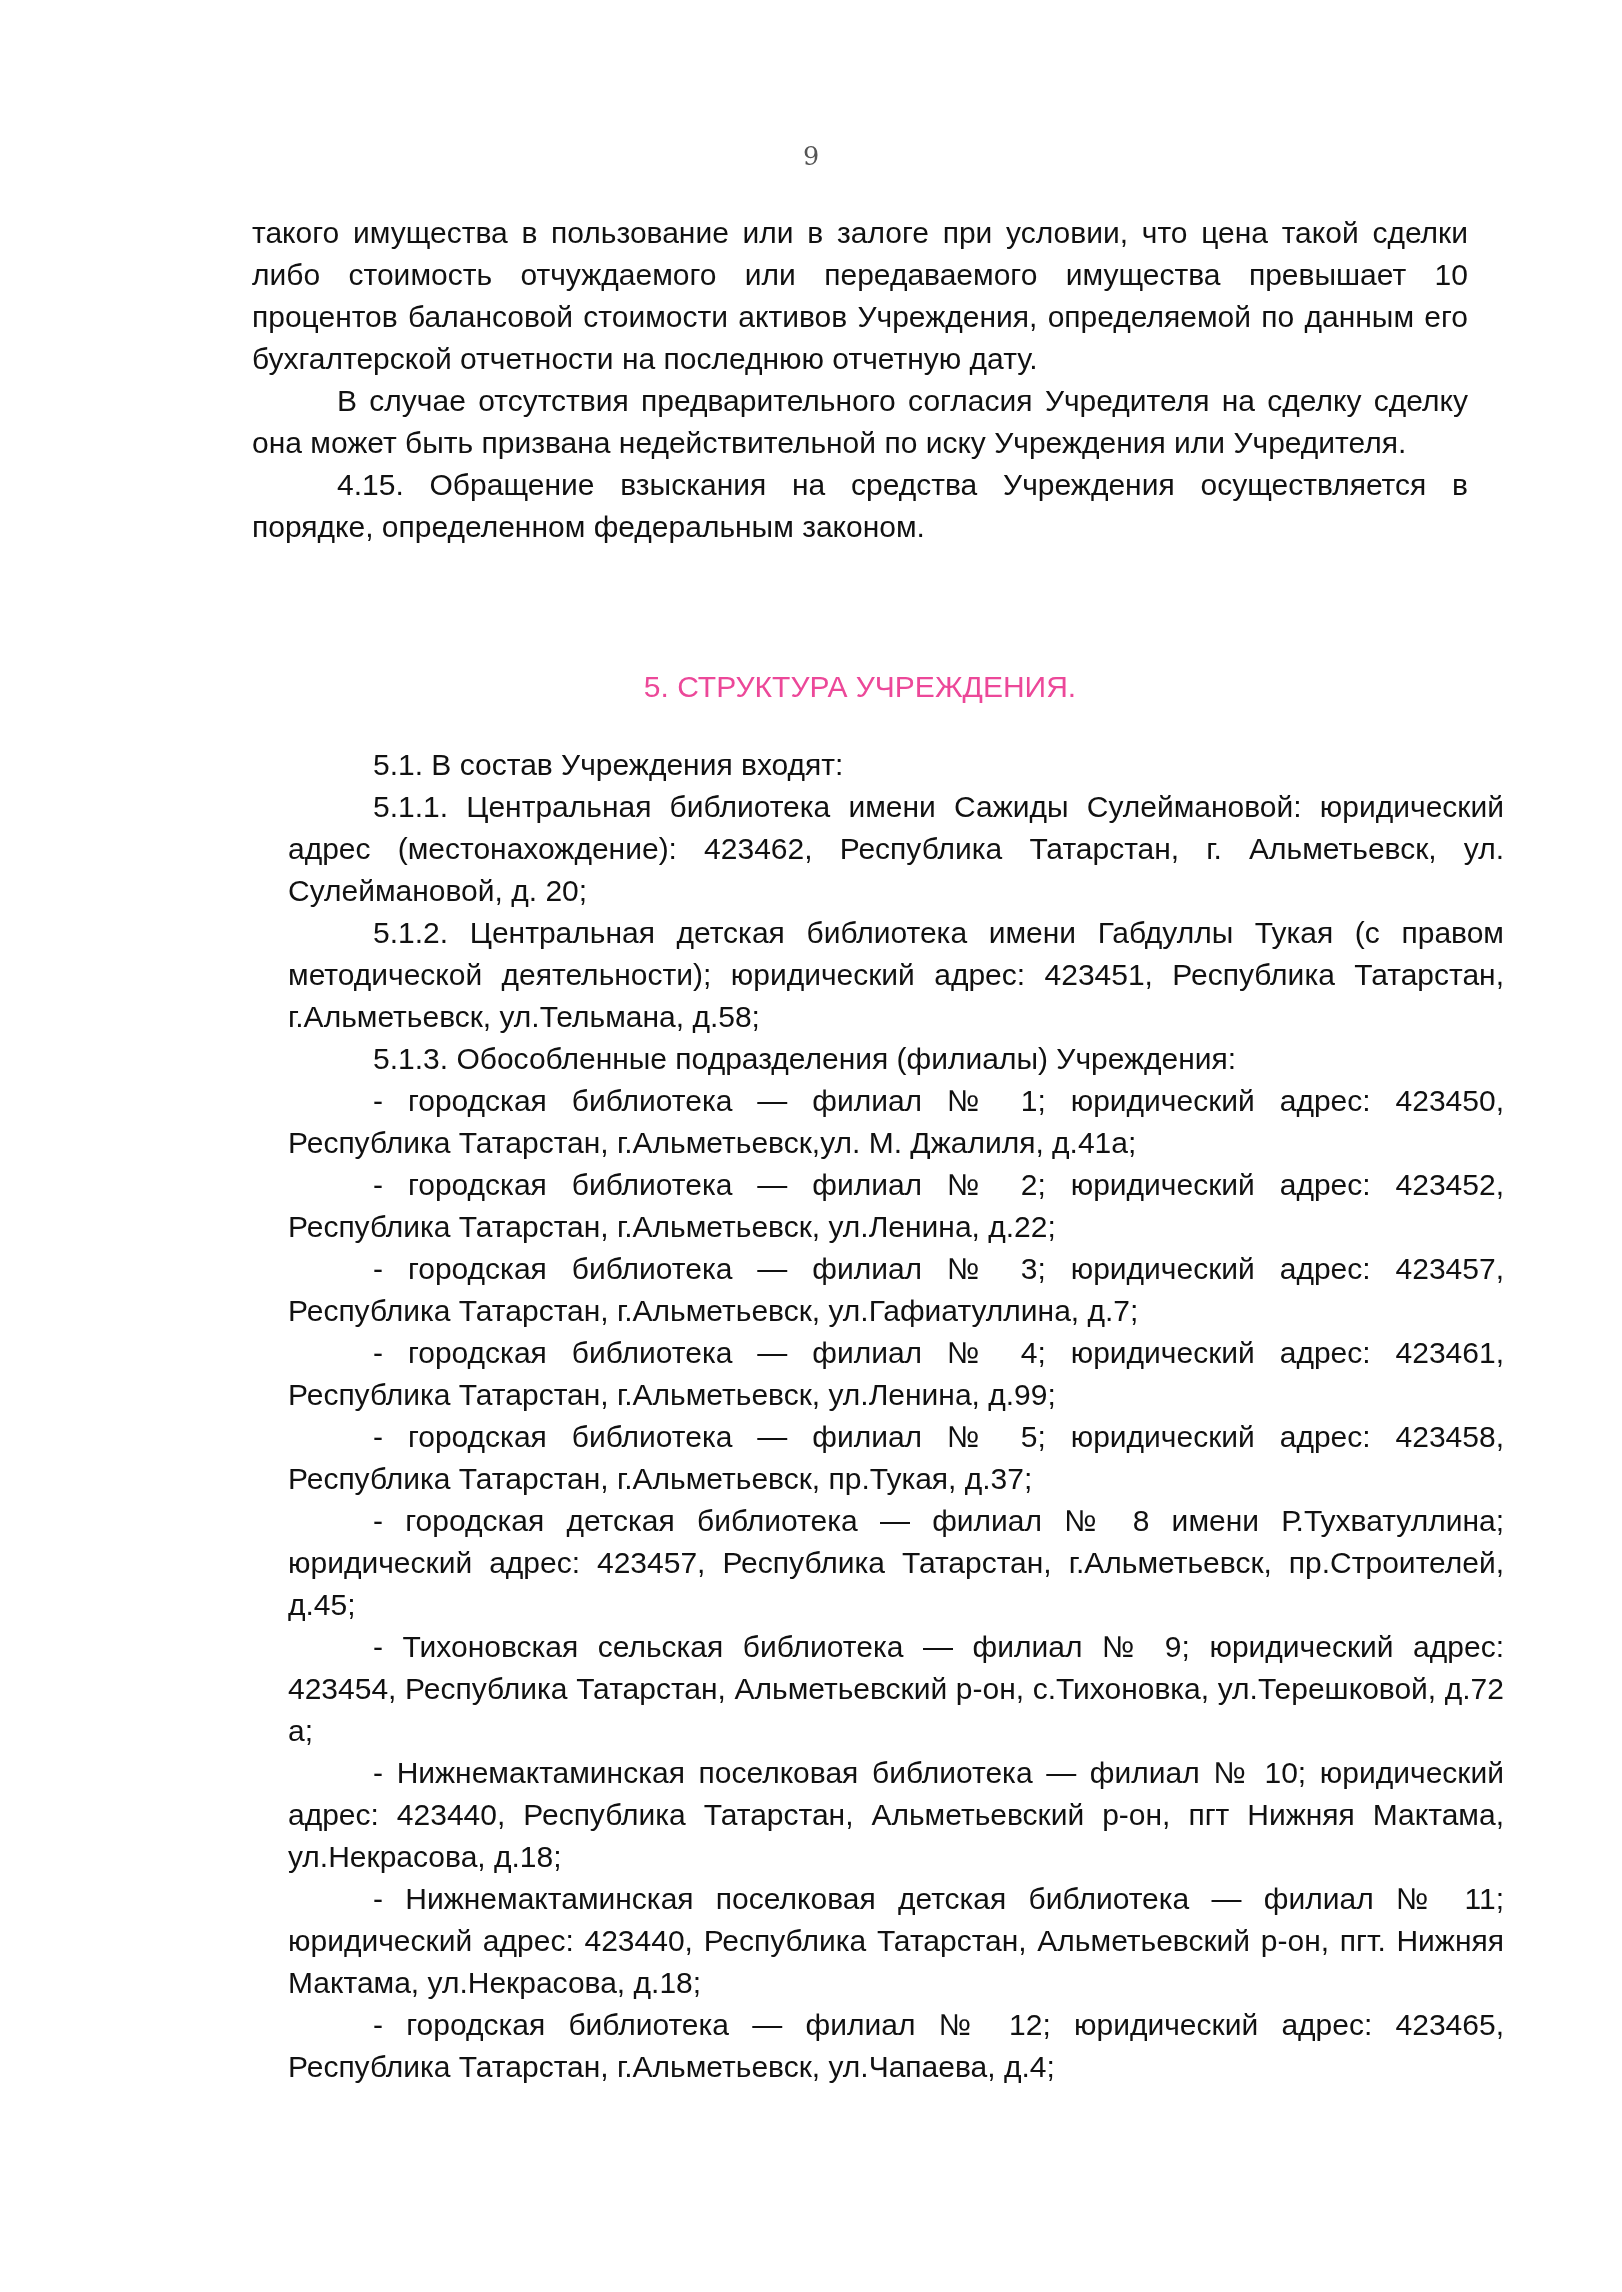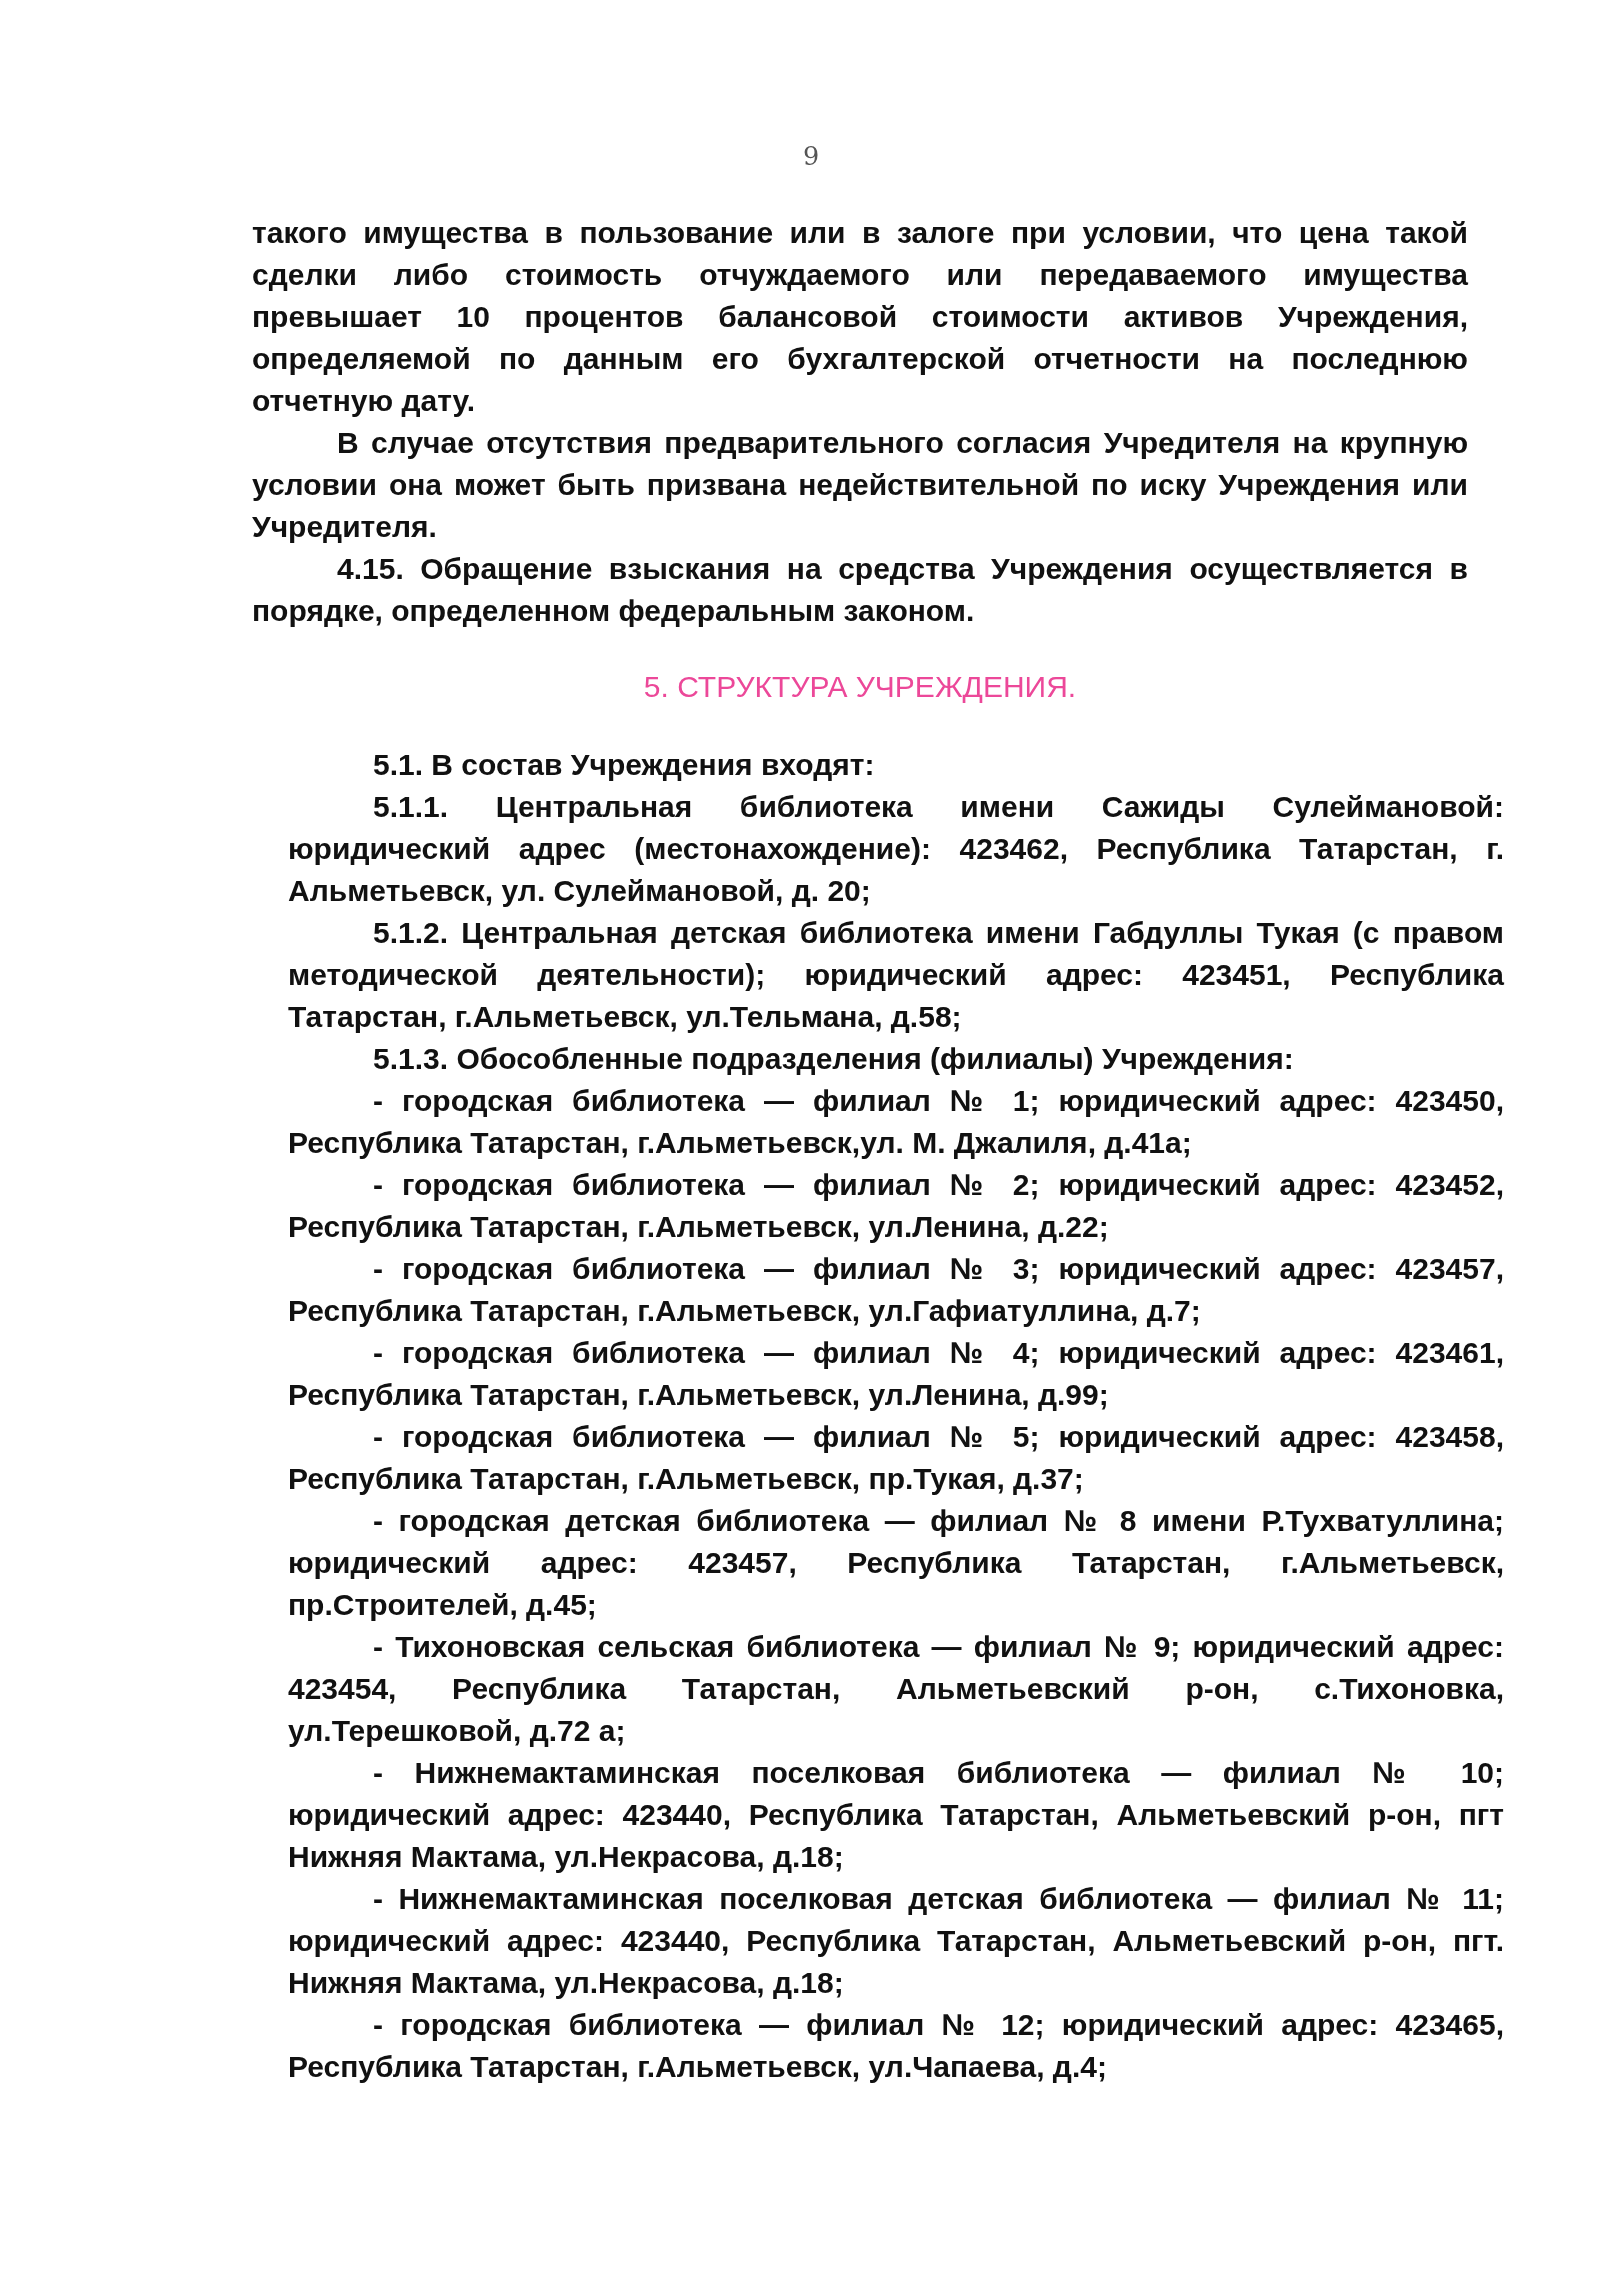--- a/index.html
+++ b/index.html
@@ -32,21 +32,20 @@
       line-height: 39px;
     }
     .text-block {
       position: absolute;
       left: 252px;
       width: 1216px;
       font-family: "Liberation Sans", sans-serif;
       font-size: 30px;
       line-height: 42px;
       color: #111111;
-      font-weight: bold;
     }
     .block-top { top: 212px; }
     .block-body { top: 744px; margin-left: 36px; }
     .para {
       margin: 0;
       text-align: justify;
       text-indent: 85px;
     }
     .para.no-indent { text-indent: 0; }
     .section-heading {
@@ -65,21 +64,21 @@
   </style>
 </head>
 <body>
 
 <div class="page">
 
   <div class="page-number">9</div>
 
   <div class="text-block block-top">
     <p class="para no-indent">такого имущества в пользование или в залоге при условии, что цена такой сделки либо стоимость отчуждаемого или передаваемого имущества превышает 10 процентов балансовой стоимости активов Учреждения, определяемой по данным его бухгалтерской отчетности на последнюю отчетную дату.</p>
-    <p class="para">В случае отсутствия предварительного согласия Учредителя на крупную условии она может быть призвана недействительной по иску Учреждения или Учредителя.</p>
+    <p class="para">В случае отсутствия предварительного согласия Учредителя на сделку сделку она может быть призвана недействительной по иску Учреждения или Учредителя.</p>
     <p class="para">4.15. Обращение взыскания на средства Учреждения осуществляется в порядке, определенном федеральным законом.</p>
   </div>
 
   <h2 class="section-heading">5. СТРУКТУРА УЧРЕЖДЕНИЯ.</h2>
 
   <div class="text-block block-body">
     <p class="para">5.1. В состав Учреждения входят:</p>
     <p class="para">5.1.1. Центральная библиотека имени Сажиды Сулеймановой: юридический адрес (местонахождение): 423462, Республика Татарстан, г. Альметьевск, ул. Сулеймановой, д. 20;</p>
     <p class="para">5.1.2. Центральная детская библиотека имени Габдуллы Тукая (с правом методической деятельности); юридический адрес: 423451, Республика Татарстан, г.Альметьевск, ул.Тельмана, д.58;</p>
     <p class="para">5.1.3. Обособленные подразделения (филиалы) Учреждения:</p>

